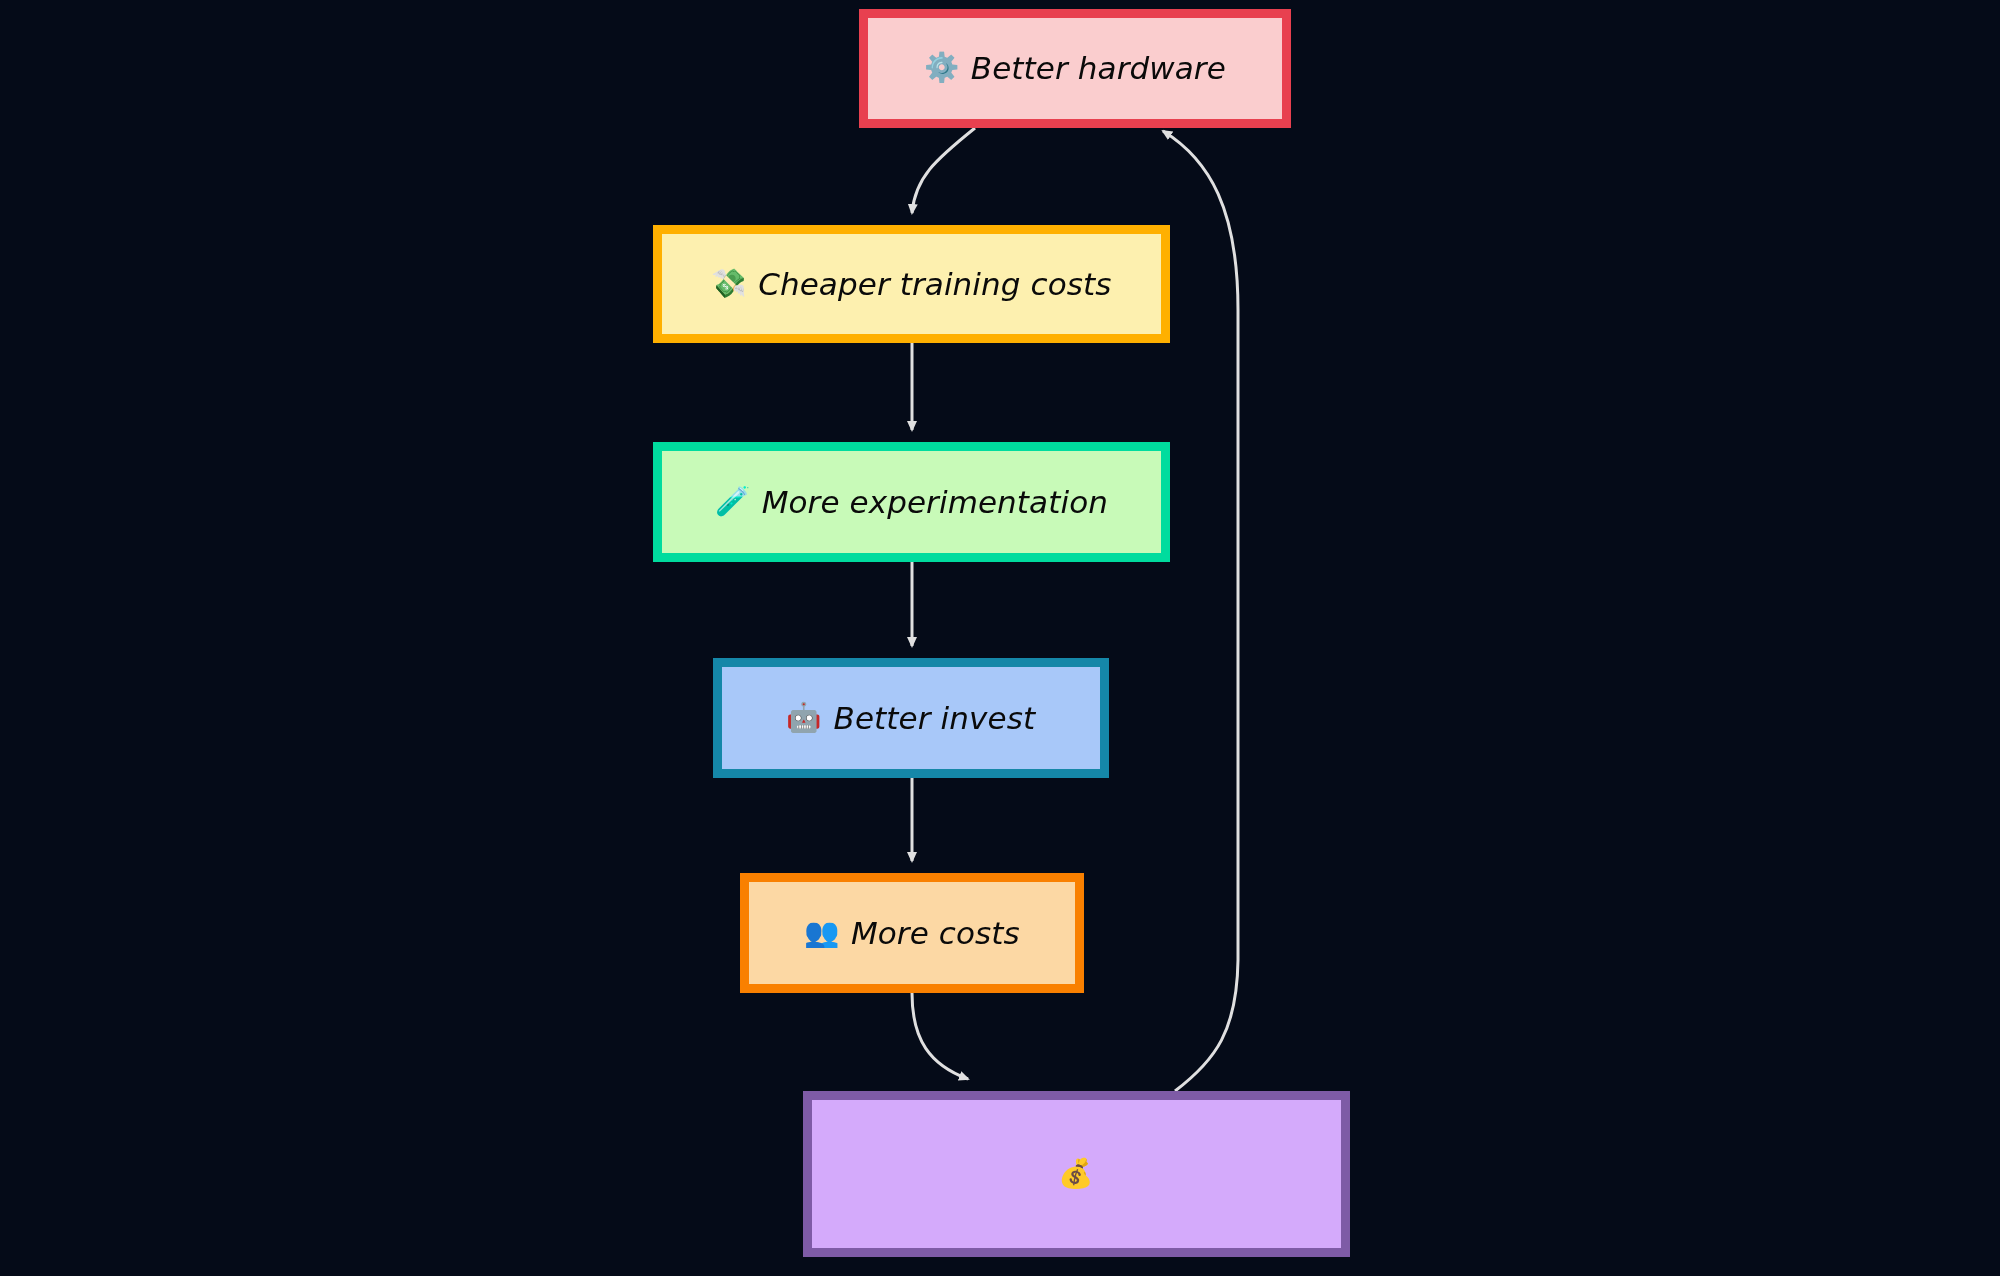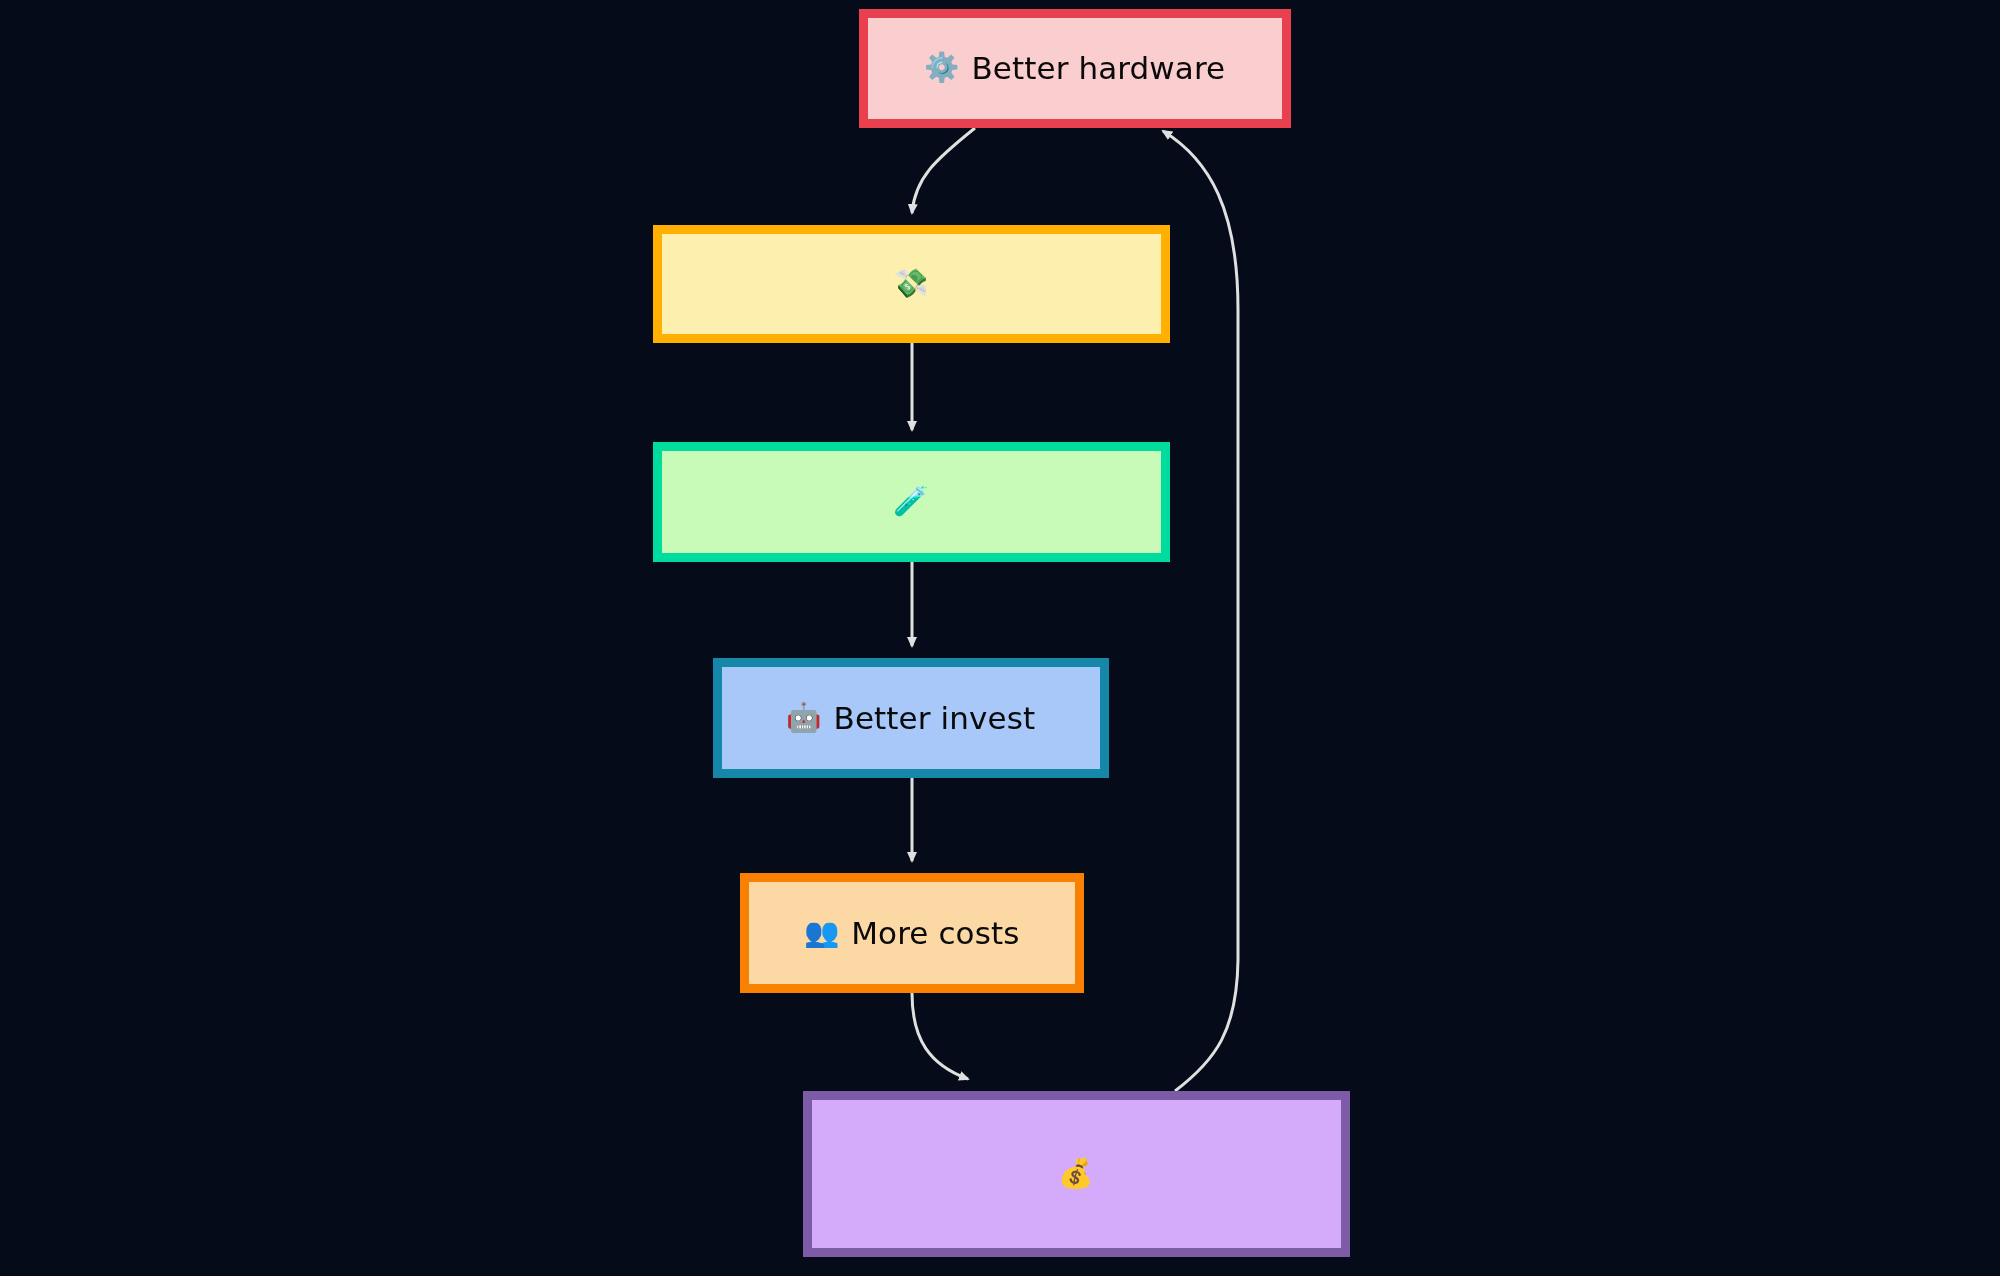--- a/index.html
+++ b/index.html
@@ -44,20 +44,21 @@
   }
   .node-emoji {
     font-family: "DejaVu Sans", sans-serif;
     font-size: 0.92em;
     line-height: 1;
     flex: 0 0 auto;
   }
   .node-label {
     font-size: 1em;
     letter-spacing: 0.1px;
+    font-style: italic;
   }
 
   
   #node-better-hardware {
     left: 859px; top: 9px; width: 432px; height: 119px;
     background: #FACDCE; border-color: #E8404F; border-width: 9px;
     font-size: 31px;
   }
   #node-cheaper-training-costs {
     left: 653px; top: 225px; width: 517px; height: 118px;
@@ -115,26 +116,28 @@
   <div class="node" id="node-better-hardware">
     <span class="node-inner">
       <span class="node-emoji">⚙️</span>
       <span class="node-label">Better hardware</span>
     </span>
   </div>
 
   <div class="node" id="node-cheaper-training-costs">
     <span class="node-inner">
       <span class="node-emoji">💸</span>
+      <span class="node-label">Cheaper training costs</span>
     </span>
   </div>
 
   <div class="node" id="node-more-experimentation">
     <span class="node-inner">
       <span class="node-emoji">🧪</span>
+      <span class="node-label">More experimentation</span>
     </span>
   </div>
 
   <div class="node" id="node-better-models">
     <span class="node-inner">
       <span class="node-emoji">🤖</span>
       <span class="node-label">Better invest</span>
     </span>
   </div>
 

